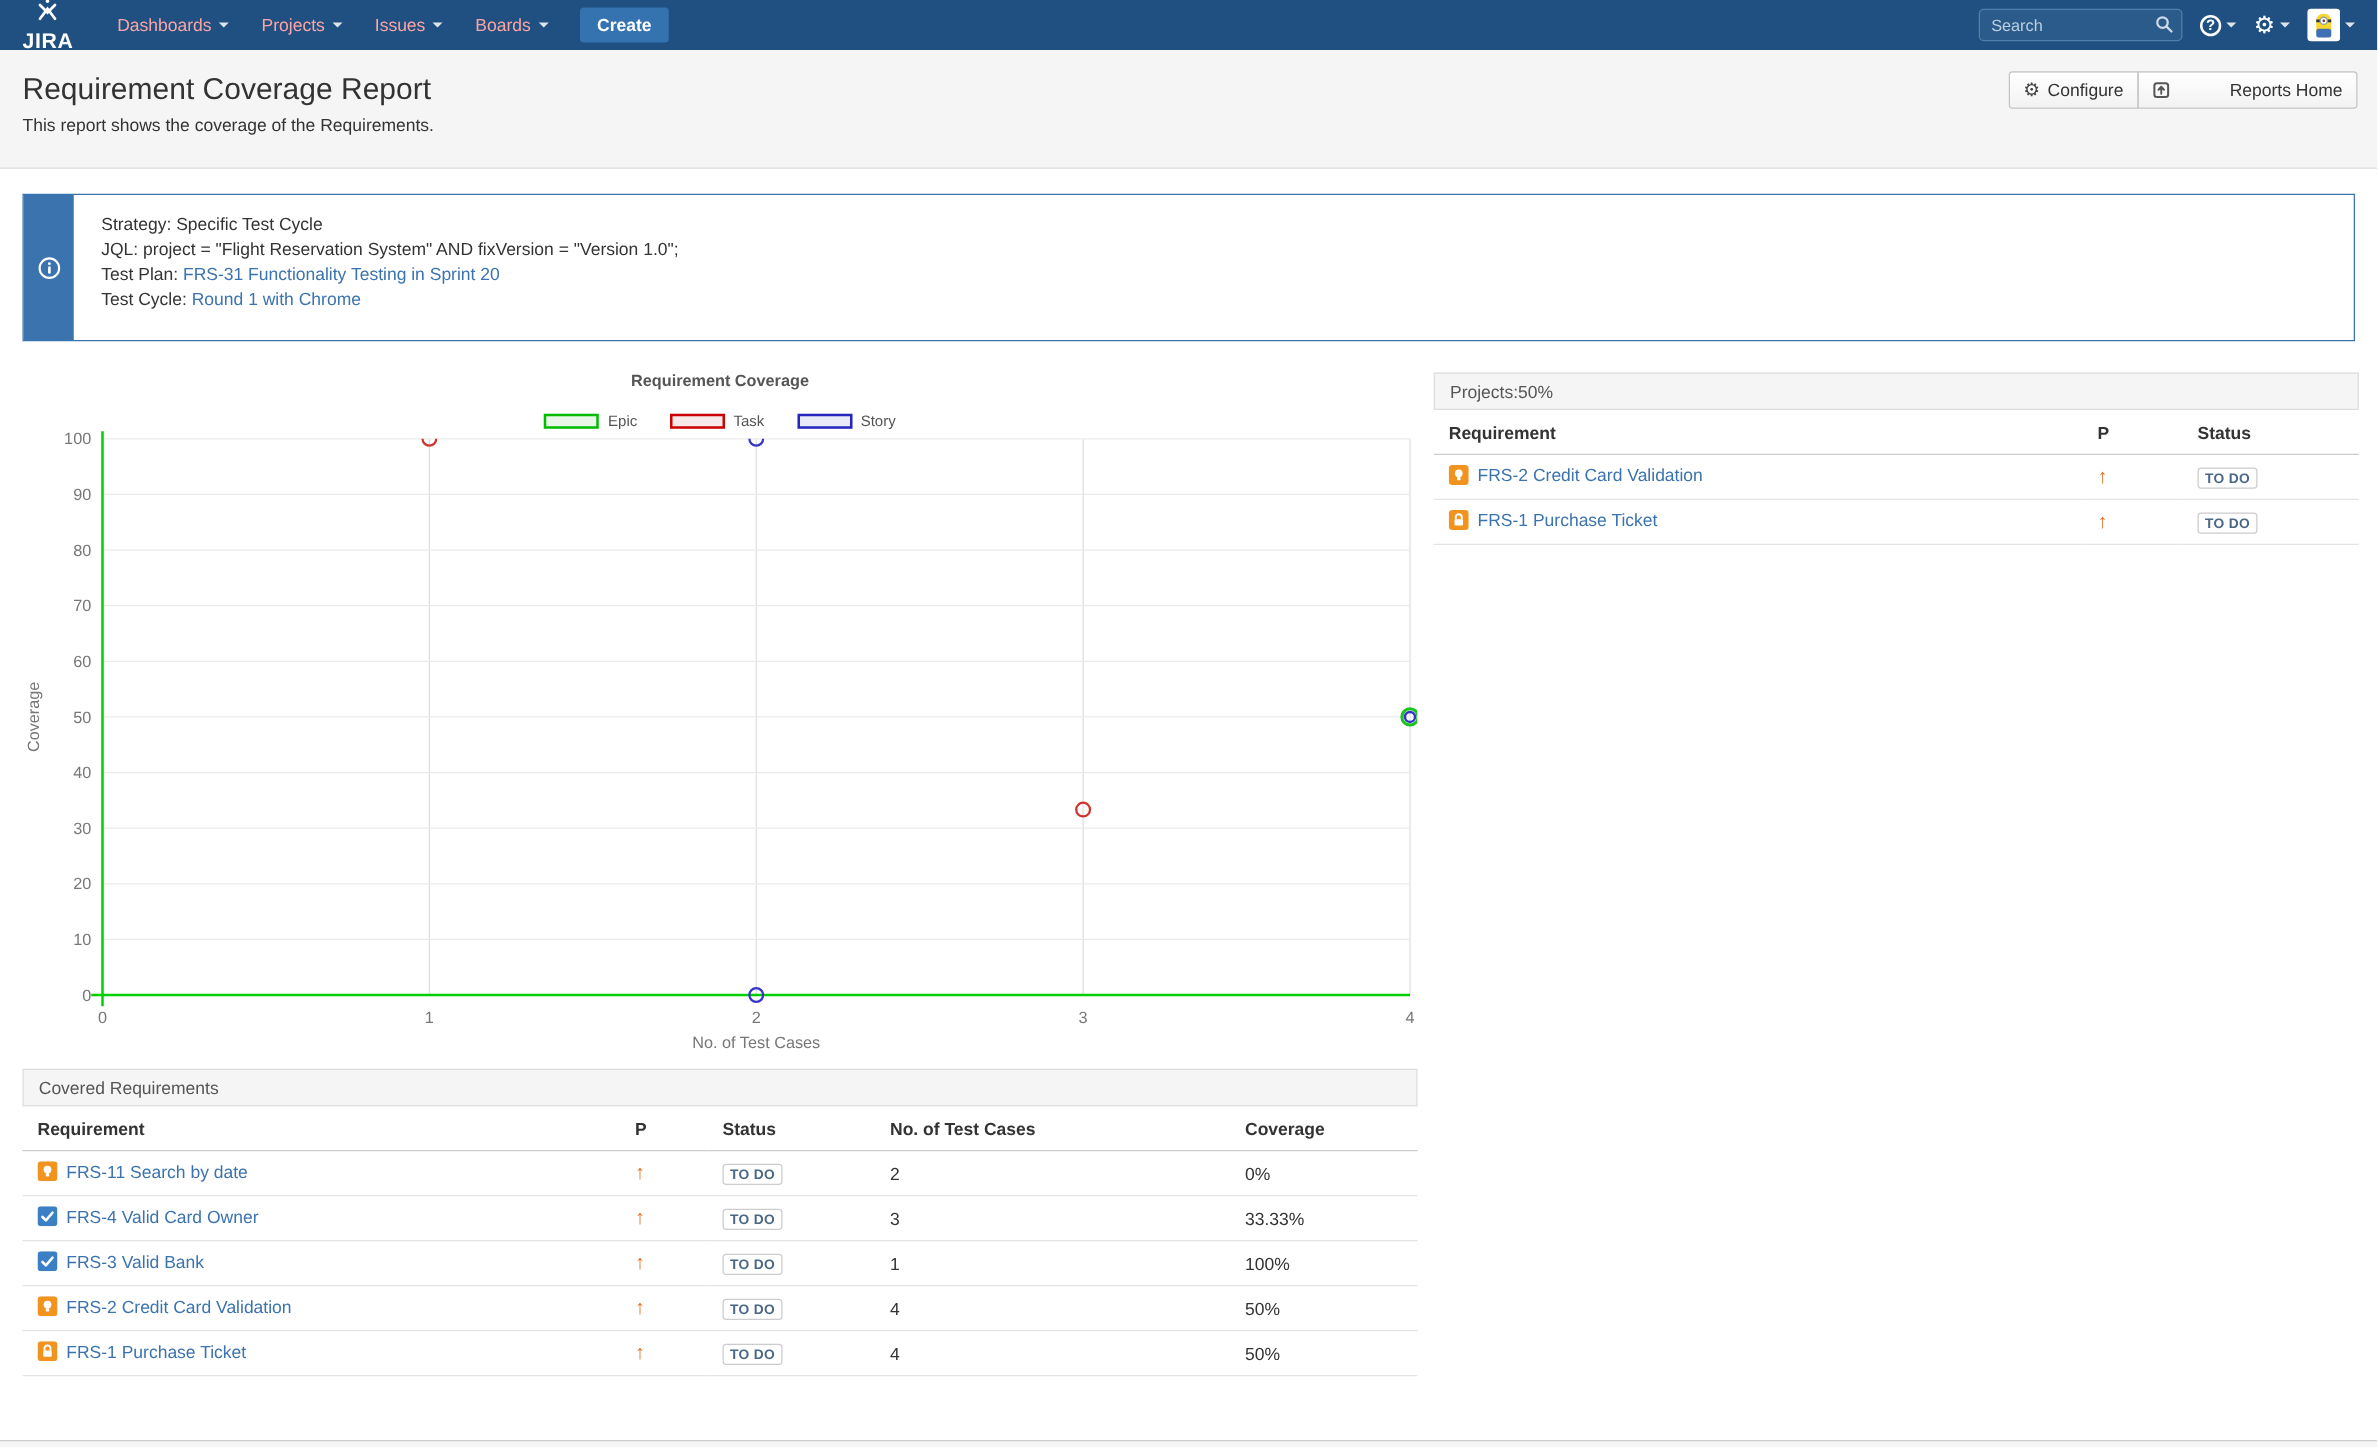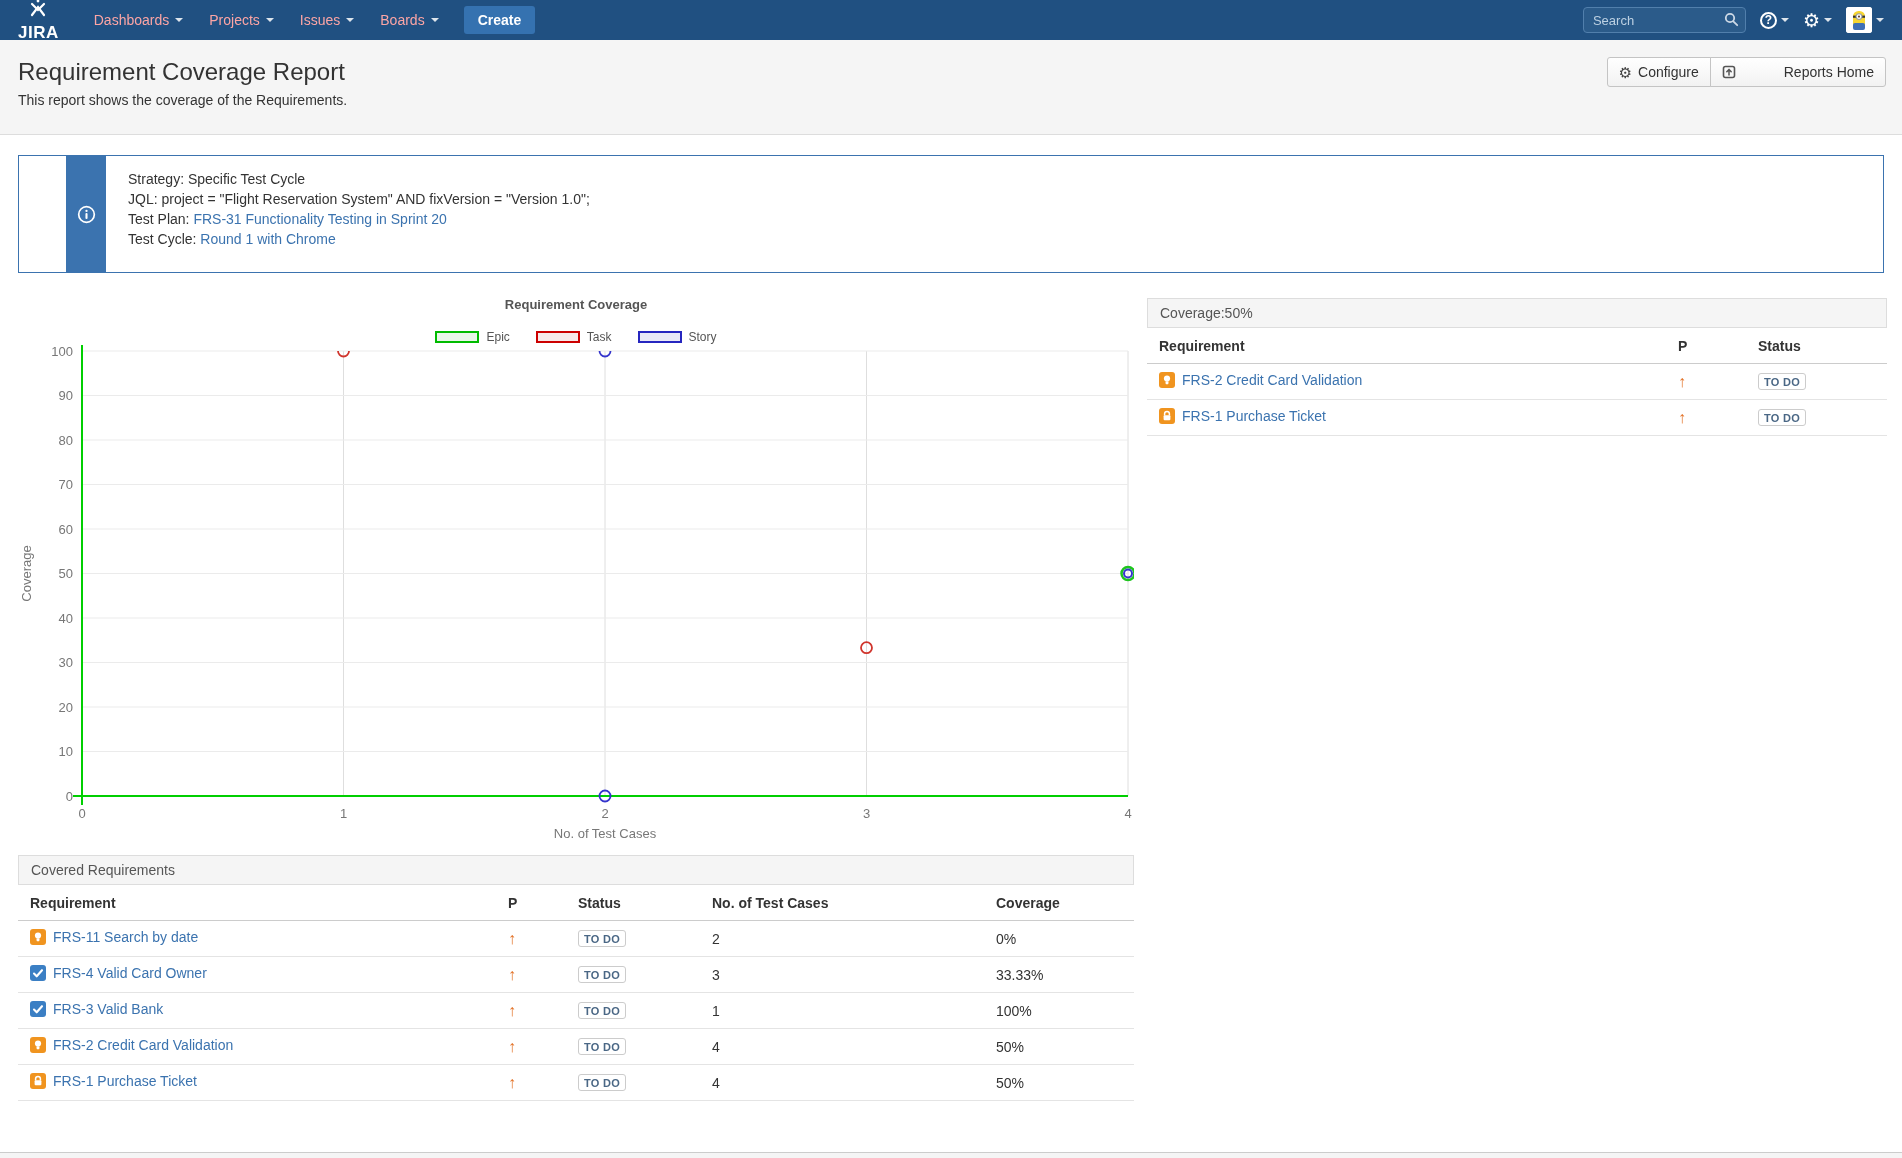--- a/index.html
+++ b/index.html
@@ -56,21 +56,21 @@
     color:#333; font-size:14px; padding:6px 11px; cursor:pointer;
     font-family:"Liberation Sans", sans-serif;
   }
   .aui-btn:first-child { border-radius:3px 0 0 3px; }
   .aui-btn:last-child { border-radius:0 3px 3px 0; margin-left:-1px;gap:48px; }
   .gear-dark { color:#444; font-size:15px; line-height:1; }
 
   
   .info-panel {
     position:absolute; top:155px; left:18px; width:1866px; height:118px;
-    border:1px solid #3b73af; background:#fff; display:flex;padding-left:47px;
+    border:1px solid #3b73af; background:#fff; display:flex;
   }
   .info-stripe { width:40px; background:#3b73af; display:flex; align-items:center; justify-content:center; flex:none; }
   .info-body { padding:13px 0 0 22px; font-size:14px; line-height:20px; }
   .info-body .lbl { color:#333; }
   .info-body a { color:#3b73af; text-decoration:none; cursor:pointer; }
 
   
   .chart-block { position:absolute; top:297px; left:18px; width:1116px; }
   .chart-title { text-align:center; font-size:13px; font-weight:bold; color:#555; height:16px; }
   .chart-legend { margin-top:13px; height:18px; display:flex; justify-content:center; align-items:flex-end; gap:26px; }
@@ -267,21 +267,21 @@
           <circle cx="587" cy="7" r="5.5" fill="none" stroke="#3535cc" stroke-width="1.8"></circle>
           <circle cx="587" cy="452" r="5.5" fill="none" stroke="#3535cc" stroke-width="1.8"></circle>
           <circle cx="1110" cy="229.5" r="4" fill="none" stroke="#3535cc" stroke-width="2"></circle>
         </g>
         <text x="13" y="229.5" fill="#777" font-size="13" text-anchor="middle" transform="rotate(-90 13 229.5)">Coverage</text>
         <text x="587" y="494" text-anchor="middle" fill="#777" font-size="13">No. of Test Cases</text>
       </svg>
   </div>
 
   <div class="right-panel">
-    <div class="section-bar">Coverage:50%</div>
+    <div class="section-bar">Projects:50%</div>
     <table class="rpt">
       <colgroup>
           <col style="width:519px">
           <col style="width:80px">
           <col>
         </colgroup>
       <thead>
         <tr>
           <th>Requirement</th>
           <th>P</th>

